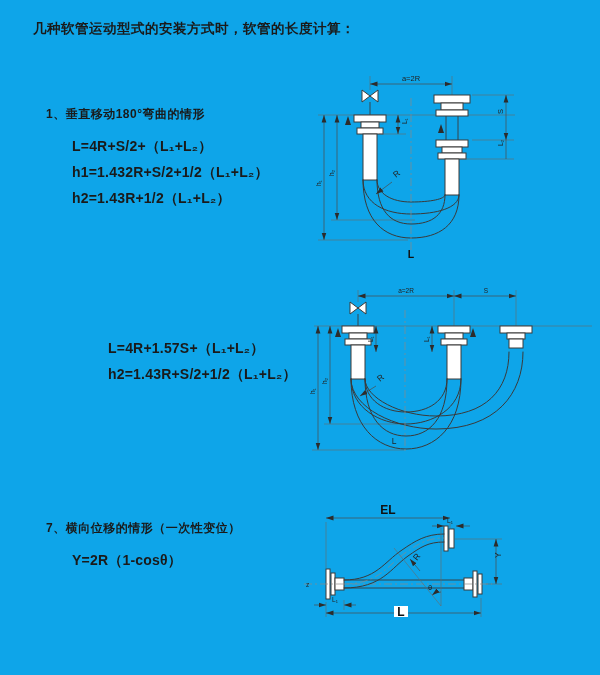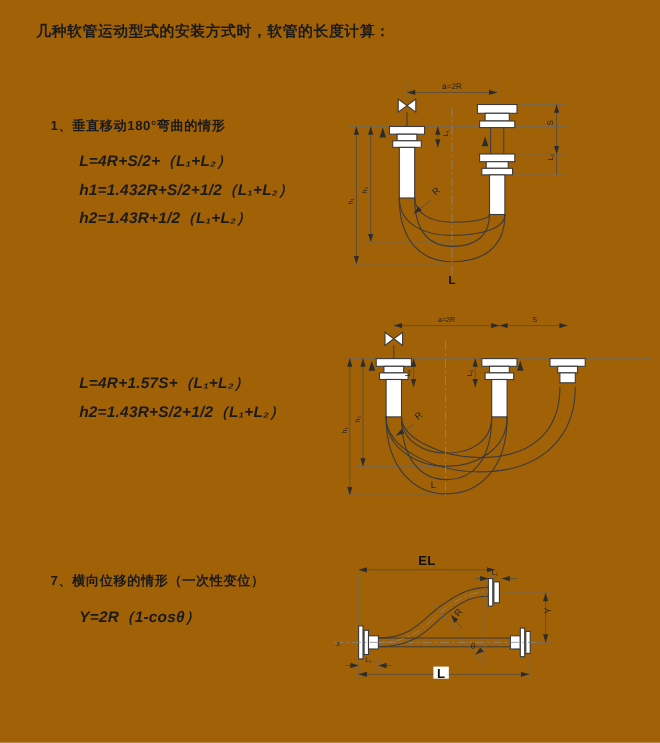--- a/index.html
+++ b/index.html
@@ -1,20 +1,20 @@
 <!DOCTYPE html>
 <html><head>
 <meta charset="utf-8">
 <style>
   html,body{margin:0;padding:0;}
   body{background:#ffffff;font-family:"Liberation Sans",sans-serif;}
-  .page{position:relative;width:600px;height:675px;background:#a16207;overflow:hidden;color:#1a1a1a;}
+  .page{position:relative;width:600px;height:675px;background:#0ea5e9;overflow:hidden;color:#1a1a1a;}
   .doc-title{position:absolute;left:33px;top:20px;font-size:13.5px;font-weight:700;letter-spacing:.5px;}
   .sec-heading{position:absolute;font-size:12px;font-weight:700;letter-spacing:.5px;}
-  .formulas{position:absolute;left:72px;font-style:italic;}
+  .formulas{position:absolute;left:72px;}
   .formula{display:block;height:26px;line-height:26px;font-size:14px;font-weight:700;letter-spacing:.2px;}
   svg{position:absolute;overflow:visible;}
   .ol{stroke:#3a3a3a;stroke-width:1;fill:none;stroke-linecap:round;}
   .ob{stroke:#3a3a3a;stroke-width:.9;fill:none;}
   .tl{stroke:#6a6a6a;stroke-width:.6;fill:none;}
   .dm{stroke:#4a4a4a;stroke-width:.7;fill:none;}
   .cl{stroke:#8a8a8a;stroke-width:.7;fill:none;stroke-dasharray:8 3 2 3;}
   .fl{fill:#ffffff;stroke:#3a3a3a;stroke-width:1;}
   .ar{fill:#2c2c2c;stroke:none;}
   .t6{font-family:"Liberation Sans",sans-serif;font-size:6.5px;fill:#222;}
@@ -117,21 +117,21 @@
       <path d="M53,112 C53,152 74,170 101,170 C129,170 149,157 149,127" class="ol"></path>
     </g>
 
     <text transform="rotate(-40 86 110)" x="86" y="110" class="t8">R</text>
     <line x1="82" y1="114" x2="66" y2="126" class="dm" marker-end="url(#ae)"></line>
 
     <line x1="101" y1="30" x2="101" y2="184" class="cl"></line>
     <text x="101" y="190" class="t10 mid" style="font-weight:bold">L</text>
   </svg>
 
-  <div class="formulas" style="top:335px;">
+  <div class="formulas" style="top:335px;margin-left:36px;">
     <span class="formula">L=4R+1.57S+（L₁+L₂）</span>
     <span class="formula">h2=1.43R+S/2+1/2（L₁+L₂）</span>
   </div>
 
   <svg style="left:306px;top:282px;" width="292" height="185" viewBox="0 0 292 185">
 
     <line x1="52" y1="8" x2="52" y2="20" class="tl"></line>
     <line x1="148" y1="8" x2="148" y2="44" class="tl"></line>
     <line x1="210" y1="8" x2="210" y2="44" class="tl"></line>
     <line x1="52" y1="14" x2="148" y2="14" class="dm" marker-start="url(#as)" marker-end="url(#ae)"></line>

